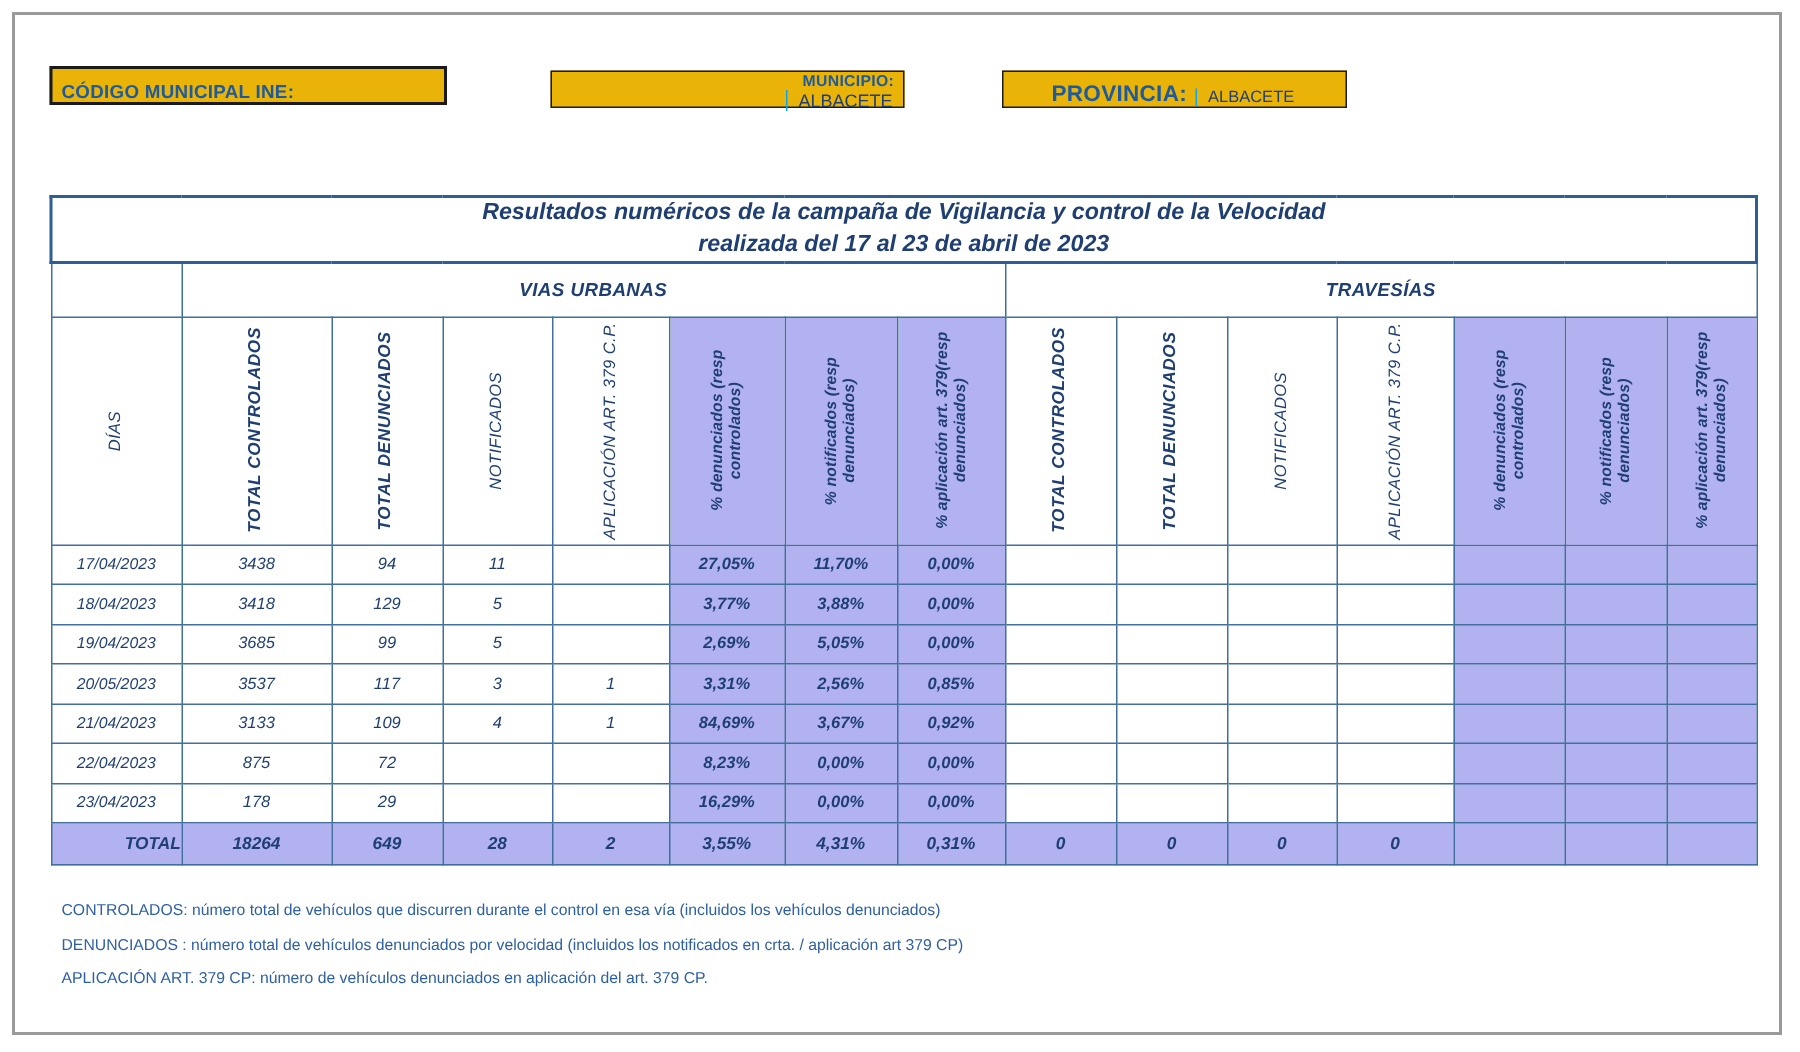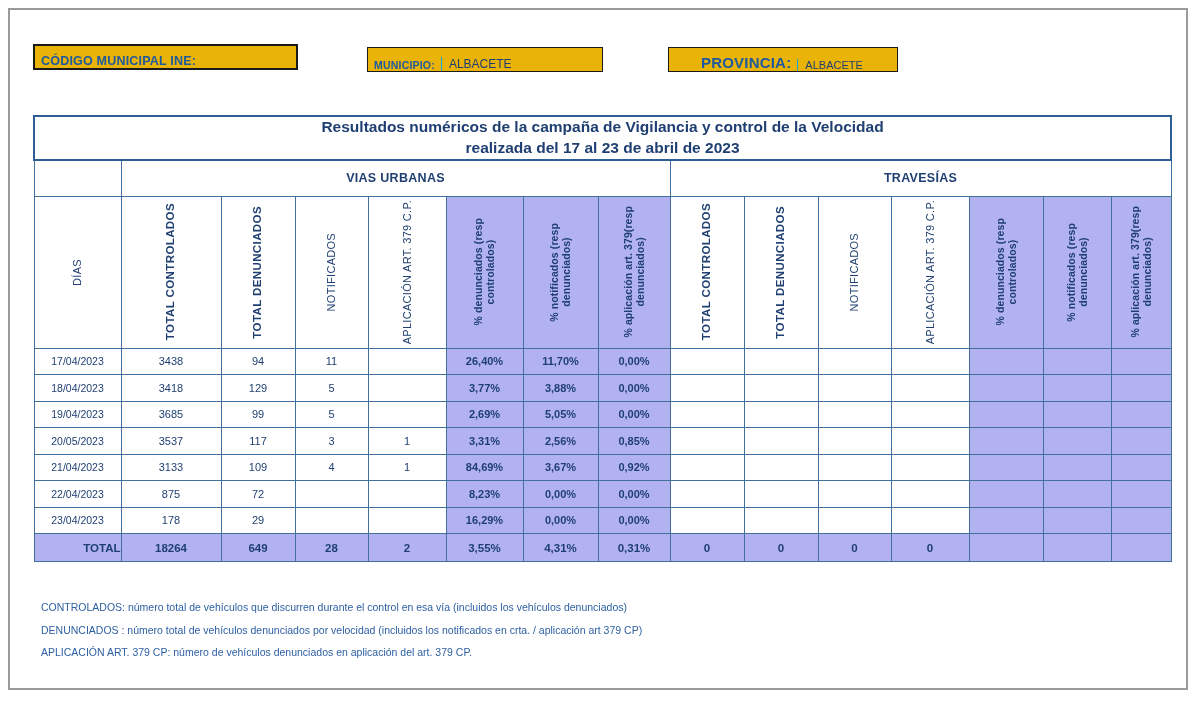--- a/index.html
+++ b/index.html
@@ -57,36 +57,37 @@
     padding: 0 7px;
     border-left: 2px solid #0ea5e9;
     color: #1f3f72;
     white-space: nowrap;
   }
 
   #box-ine { left: 23px; top: 34px; width: 265px; }
   #box-ine .lbl { font-size: 12.5px; }
   #box-ine .val { border-left-width: 1.5px; }
 
-  #box-muni { left: 357px; top: 37px; width: 236px; height: 25px; border-width: 1.5px; }
+  #box-muni { left: 357px; top: 37px; width: 236px; height: 25px; border-width: 1.5px; flex-direction: column; }
   #box-muni .lbl { font-size: 10.5px; }
   #box-muni .val { font-size: 12px; border-left-width: 1.5px; }
 
   #box-prov { left: 658px; top: 37px; width: 230px; height: 25px; border-width: 1.5px; }
   #box-prov .lbl { font-size: 15px; margin-left: 26px; }
   #box-prov .val { font-size: 11px; border-left-width: 1.5px; }
 
   
   #maintable {
     position: absolute;
     left: 23px;
-    top: 105px;
+    top: 120px;
     width: 1137px;
     border-collapse: collapse;
     table-layout: fixed;
+    font-style: italic;
   }
   #maintable td, #maintable th {
     border: 1px solid #41709e;
     padding: 0;
     color: #1f3f72;
     box-sizing: border-box;
   }
   .outer-top td { border-top: 2px solid #2e5e96; }
 
   .title-cell {
@@ -292,21 +293,21 @@
       </tr>
 
       </tbody>
       <tbody id="data-rows">
         <tr class="datarow">
           <td class="day edge-left">17/04/2023</td>
           <td class="numcell">3438</td>
           <td class="numcell">94</td>
           <td class="numcell">11</td>
           <td class="numcell"></td>
-          <td class="pctcell lilac">26,40%</td>
+          <td class="pctcell lilac">27,05%</td>
           <td class="pctcell lilac">11,70%</td>
           <td class="pctcell lilac">0,00%</td>
           <td class="numcell sep-left"></td>
           <td class="numcell"></td>
           <td class="numcell"></td>
           <td class="numcell"></td>
           <td class="pctcell lilac"></td>
           <td class="pctcell lilac"></td>
           <td class="pctcell lilac edge-right"></td>
         </tr>

